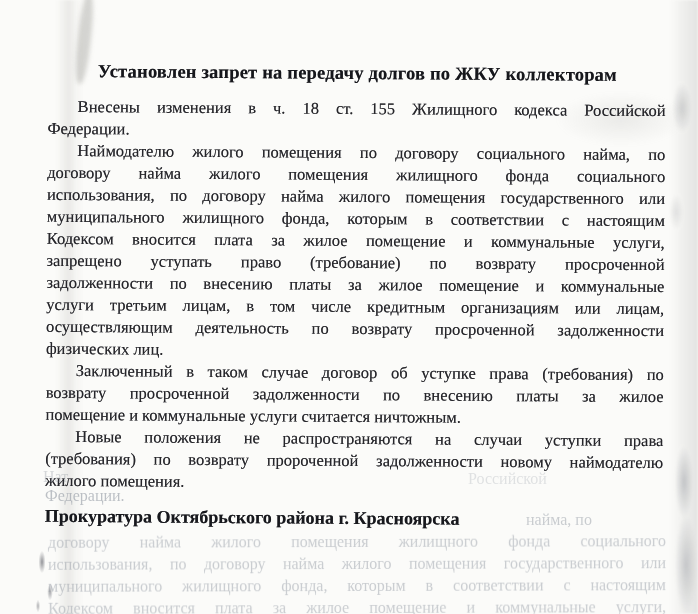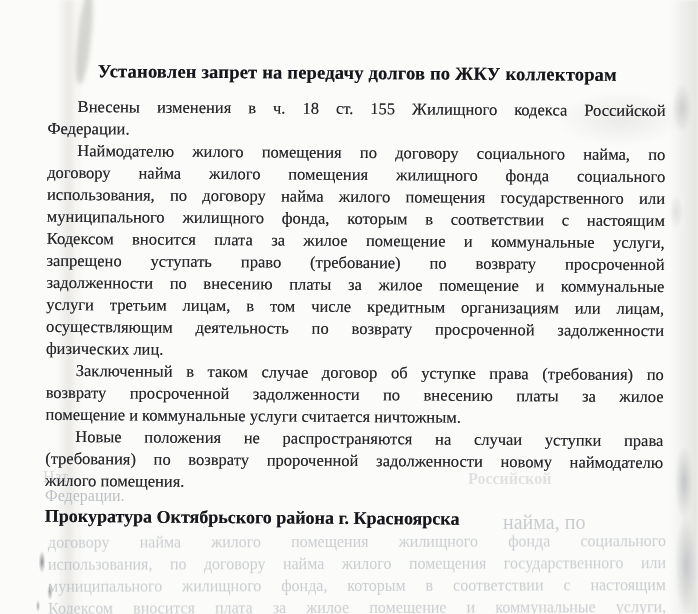--- a/index.html
+++ b/index.html
@@ -77,22 +77,22 @@
   }
   
   .ghost{
     position:absolute;
     color:#7f8793;
     filter:blur(.5px);
     font-family:"Liberation Serif", serif;
   }
   .g-fed{left:45px;top:487px;font-size:16px;opacity:.5;}
   .g-nat{left:43px;top:468px;font-size:16px;opacity:.30;}
-  .g-ros{left:468px;top:470px;font-size:16px;opacity:.22;font-weight:bold;}
-  .g-naima{left:503px;top:511px;font-size:20px;opacity:.40;}
+  .g-ros{left:468px;top:470px;font-size:16px;opacity:.22;}
+  .g-naima{left:526px;top:511px;font-size:16px;opacity:.40;}
   .ghost-block{
     left:48px;top:531px;width:618px;
     opacity:.40;font-size:16px;line-height:22px;
     transform:rotate(-.15deg);
   }
   .ghost-block .gline{text-align:justify;text-align-last:justify;}
 </style>
 </head>
 <body>
 

